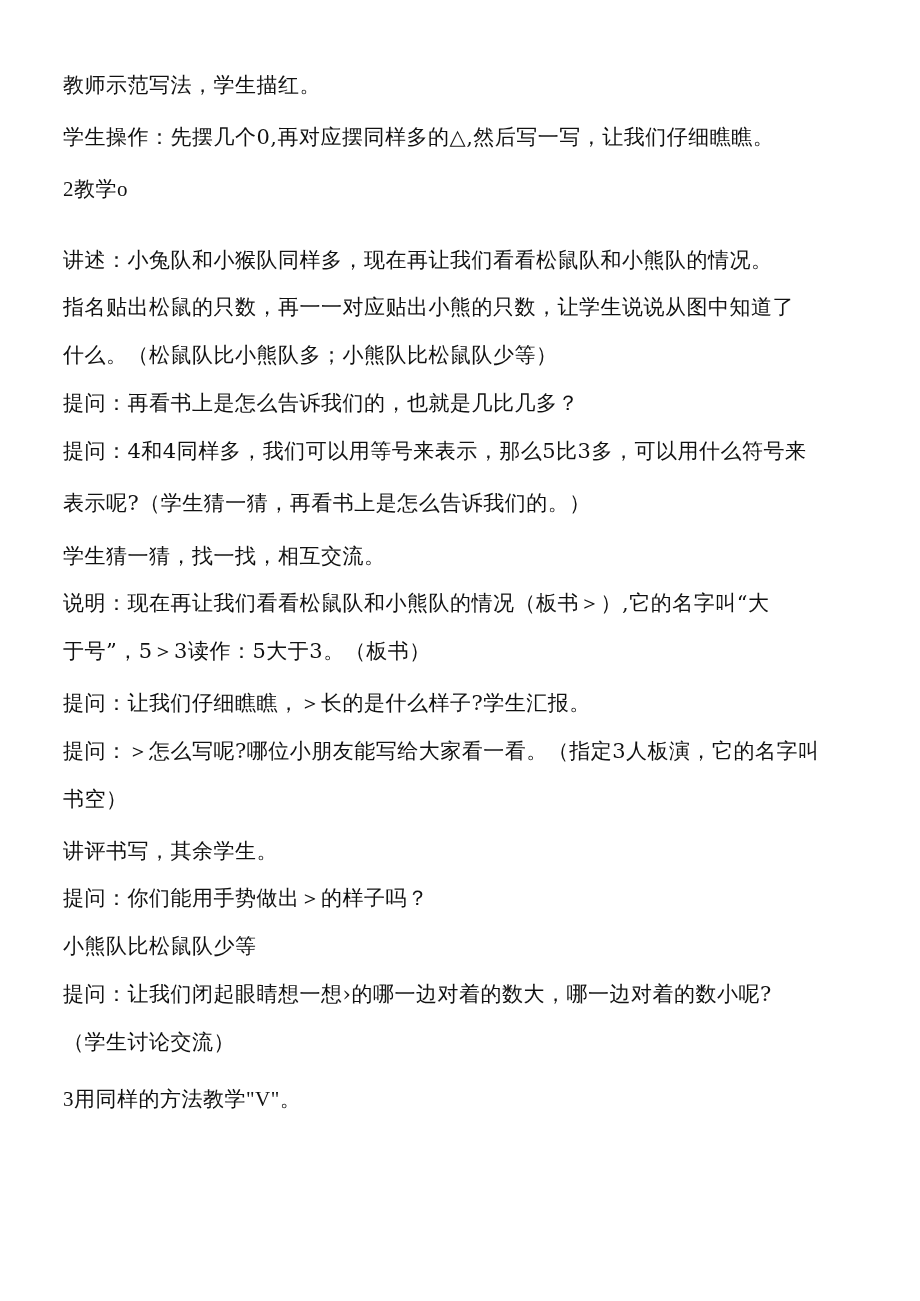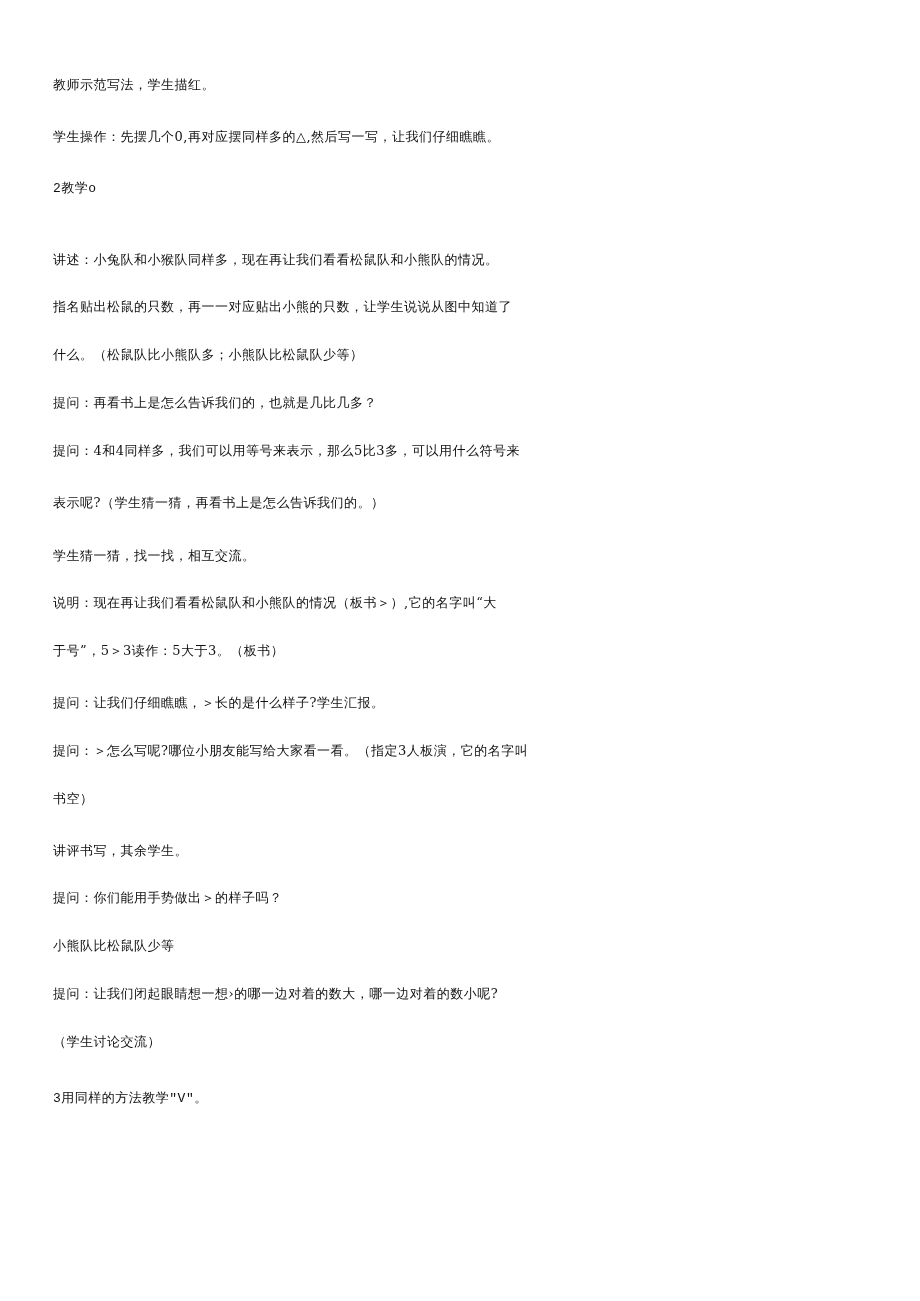--- a/index.html
+++ b/index.html
@@ -1,20 +1,20 @@
 <!DOCTYPE html>
 <html><head>
 <meta charset="utf-8">
 <style>
   html, body { margin:0; padding:0; background:#ffffff; }
   body { width:920px; height:1301px; position:relative; overflow:hidden;
          font-family: "DejaVu Serif", "Liberation Serif", serif; color:#111; }
-  .line { position:absolute; left:53px; font-size:13px; line-height:28px;
+  .line { position:absolute; left:63px; font-size:21px; line-height:28px;
           white-space:nowrap; letter-spacing:0.5px; }
-  .sans { font-family: Liberation Mono, monospace; }
+  .sans { font-family: Liberation Serif, serif; }
 </style>
 </head>
 <body>
 
 <div>
   <div class="line" style="top:71px">教师示范写法，学生描红。</div>
   <div class="line" style="top:123px">学生操作：先摆几个0,再对应摆同样多的△,然后写一写，让我们仔细瞧瞧。</div>
   <div class="line sans" style="top:175px">2教学o</div>
   <div class="line" style="top:246px">讲述：小兔队和小猴队同样多，现在再让我们看看松鼠队和小熊队的情况。</div>
   <div class="line" style="top:293px">指名贴出松鼠的只数，再一一对应贴出小熊的只数，让学生说说从图中知道了</div>

